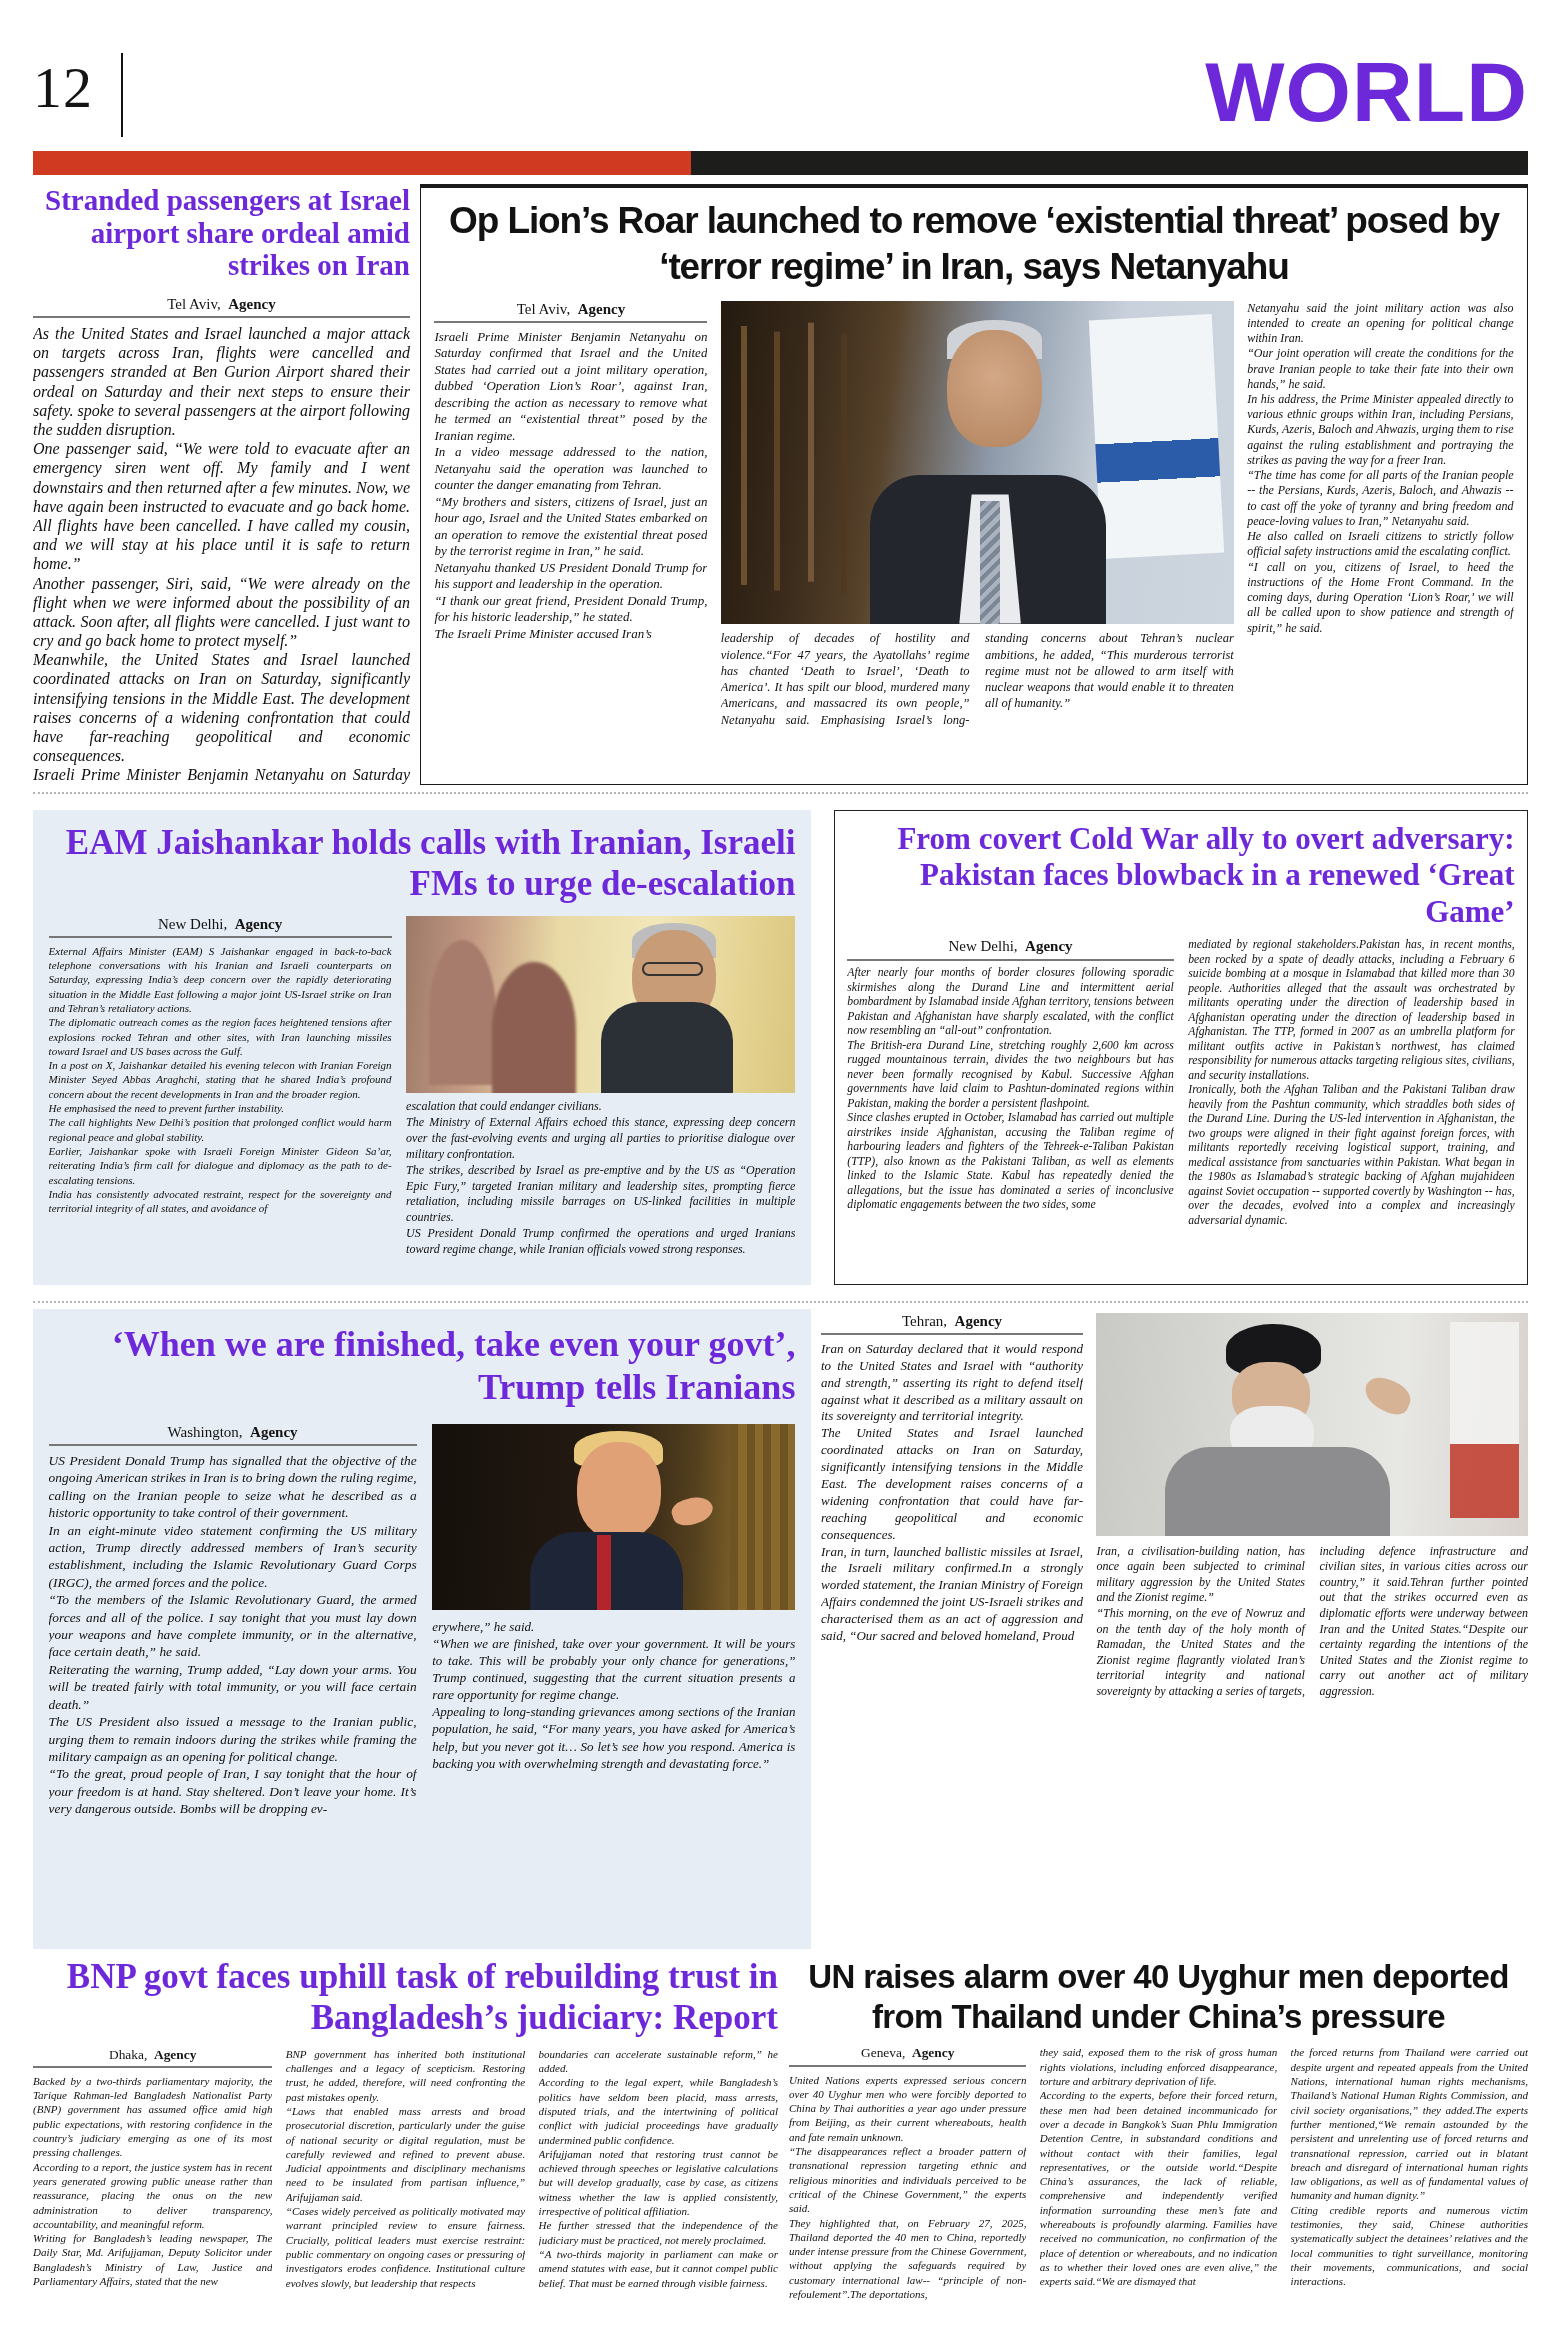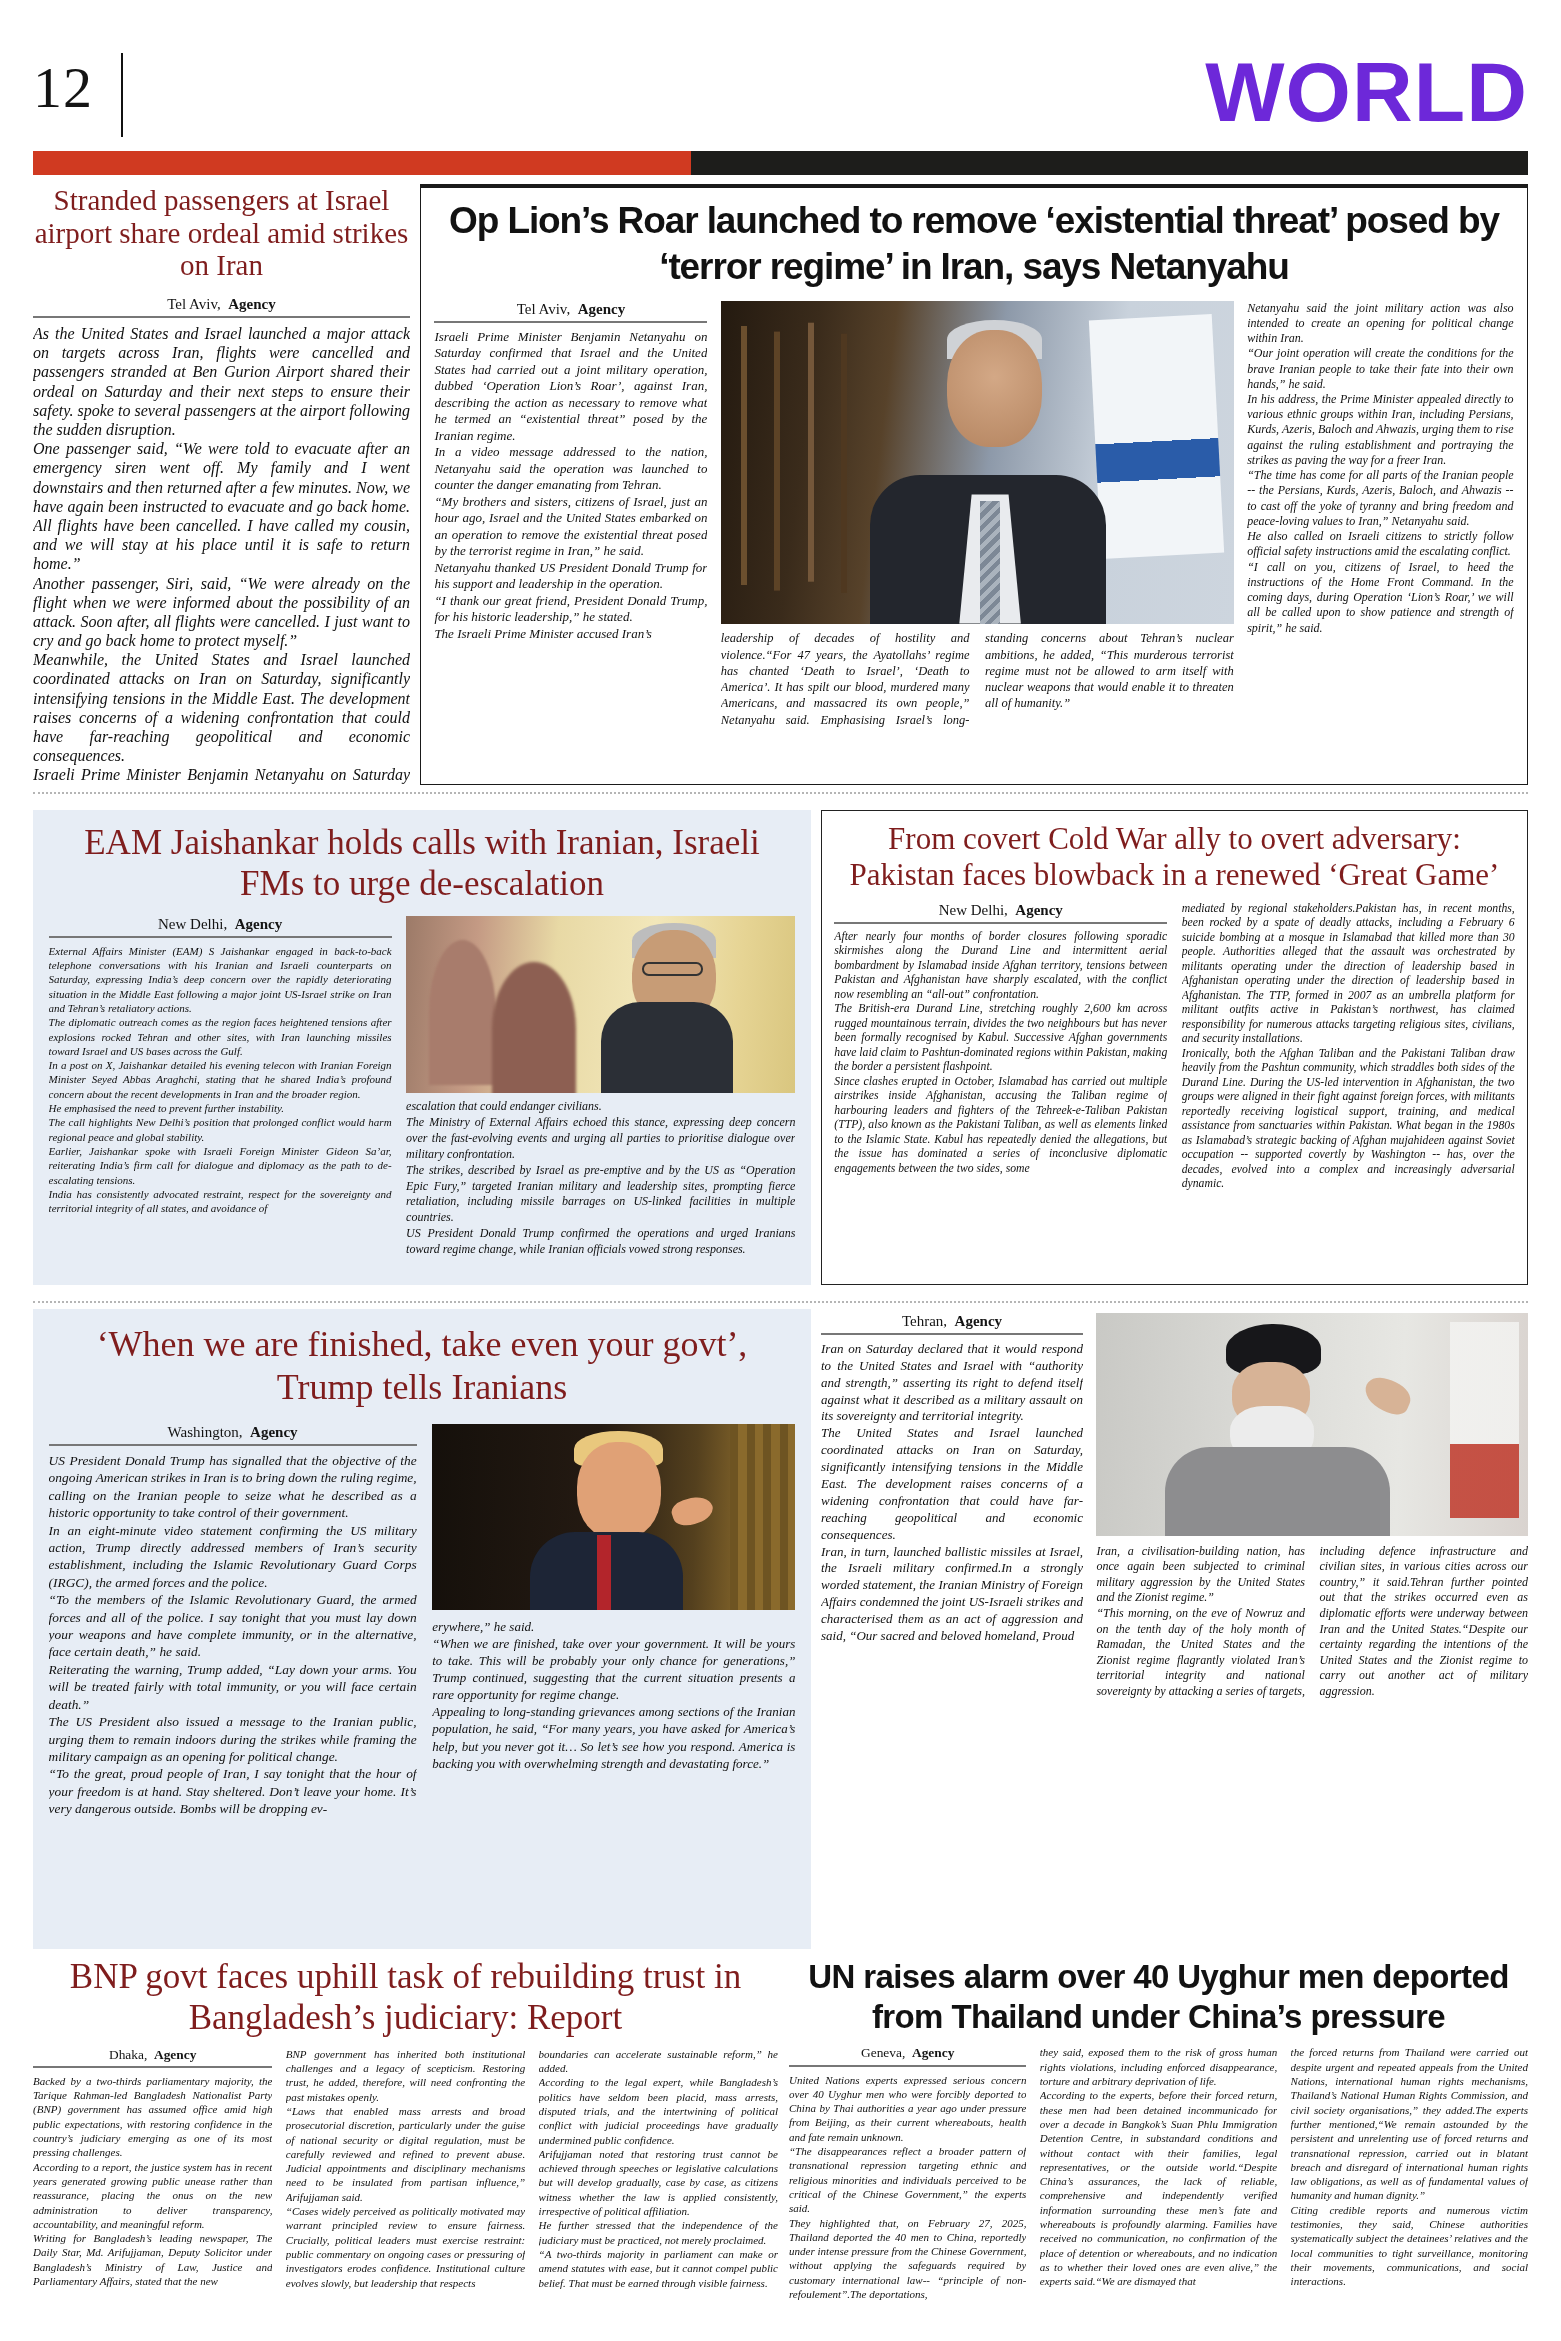--- a/index.html
+++ b/index.html
@@ -21,21 +21,21 @@
   .colorbar { display: flex; height: 24.5px; margin: 5.6px 33px 0 33px; }
   .colorbar .red { width: 44%; height: 100%; }
   .colorbar .blk { flex: 1; height: 100%; }
 
   
   .byline { text-align: center; font-size: 15px; margin-bottom: 3.3px; white-space: nowrap; overflow: hidden; }
   .byline .agency { font-weight: 700; }
   .byline-rule { height: 2.2px; background: #777; margin-bottom: 5.6px; }
   .body { text-align: justify; white-space: pre-line; overflow: hidden; color: #101010; font-style: italic; }
 
-  .serif-head { font-family: "Liberation Serif", serif; font-weight: 400; text-align: center; color: #7f1d1d; }
+  .serif-head { font-family: "Liberation Serif", serif; font-weight: 700; text-align: right; color: #6d28d9; }
   .sans-head { font-family: "Liberation Sans", sans-serif; font-weight: 700; text-align: center; color: #121212; letter-spacing: -1.1px; }
 
   .dotsep { border-top: 2.2px dotted #b5b5b5; margin: 6.7px 33px; }
 
   
   .row1 { display: flex; gap: 10px; margin: 9px 33px 0 33px; height: 601px; }
   .stranded { width: 377px; overflow: hidden; }
   .stranded h2 { font-size: 29px; line-height: 1.12; margin-bottom: 14.5px; }
   .stranded .body { font-size: 16px; line-height: 1.2; }
   .mainbox { flex: 1; border: 1.1px solid #1a1a1a; border-top: 4.5px solid #1a1a1a; padding: 10px 13.4px; overflow: hidden; }
@@ -77,21 +77,21 @@
 
   .ph-khamenei { width: 100%; height: 223px; background: linear-gradient(93deg, #c9c9c5 0%, #dcdcd8 42%, #e7e7e3 70%, #d9d3cf 100%); }
   .ph-khamenei .flagw { position: absolute; right: 2%; top: 4%; width: 16%; height: 88%; background: linear-gradient(#f3f3f1 62%, #c0392b 62%); opacity: .85; }
   .ph-khamenei .turban { position: absolute; left: 30%; top: 5%; width: 95px; height: 51px; border-radius: 50% 50% 30% 30%; background: #17171a; }
   .ph-khamenei .face { position: absolute; left: 31.5%; top: 22%; width: 78px; height: 67px; border-radius: 44%; background: #d7b396; }
   .ph-khamenei .beard { position: absolute; left: 31%; top: 42%; width: 84px; height: 61px; border-radius: 40% 40% 50% 50%; background: #ececec; }
   .ph-khamenei .robe { position: absolute; left: 16%; bottom: -2%; width: 52%; height: 42%; border-radius: 45px 45px 0 0; background: #8d8d8f; }
   .ph-khamenei .hand { position: absolute; left: 62%; top: 30%; width: 47px; height: 31px; border-radius: 50% 50% 40% 60%; background: #d7b396; transform: rotate(24deg); }
 
   
-  .row2 { display: flex; gap: 10px; margin: 16px 33px; height: 475px; }
+  .row2 { display: flex; gap: 23px; margin: 16px 33px; height: 475px; }
   .bluebox { background: #e7edf5; }
   .eam { width: 778px; padding: 12.3px 15.6px; overflow: hidden; }
   .eam h2 { font-size: 35px; line-height: 1.18; margin-bottom: 11px; }
   .eam-cols { display: flex; gap: 14.5px; }
   .eam-c1 { width: 343px; overflow: hidden; height: 350px; }
   .eam-c1 .body { font-size: 11px; line-height: 1.3; }
   .eam-c2 { flex: 1; }
   .eam-c2 .body { margin-top: 6.7px; font-size: 12px; line-height: 1.32; }
   .pak { flex: 1; border: 1.1px solid #222; padding: 10px 12.3px; overflow: hidden; }
   .pak h2 { font-size: 31px; line-height: 1.18; margin-bottom: 7.8px; }

